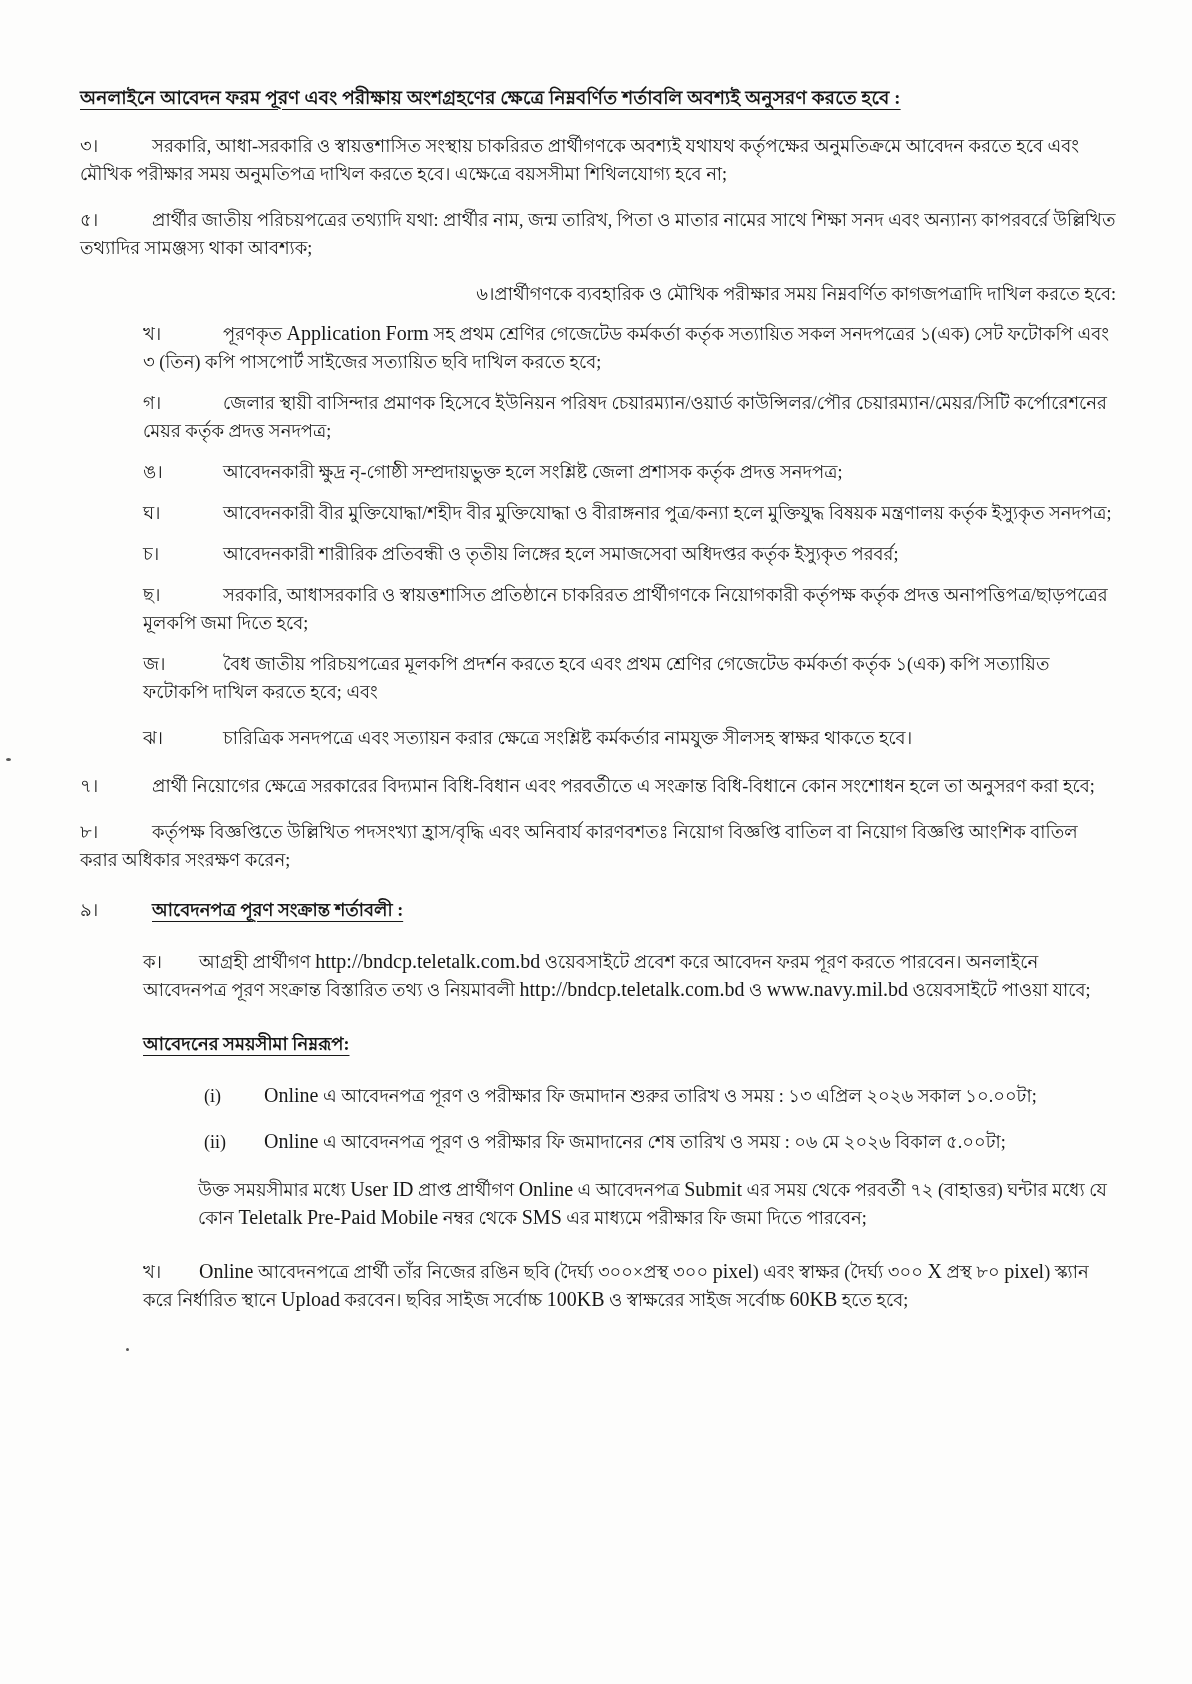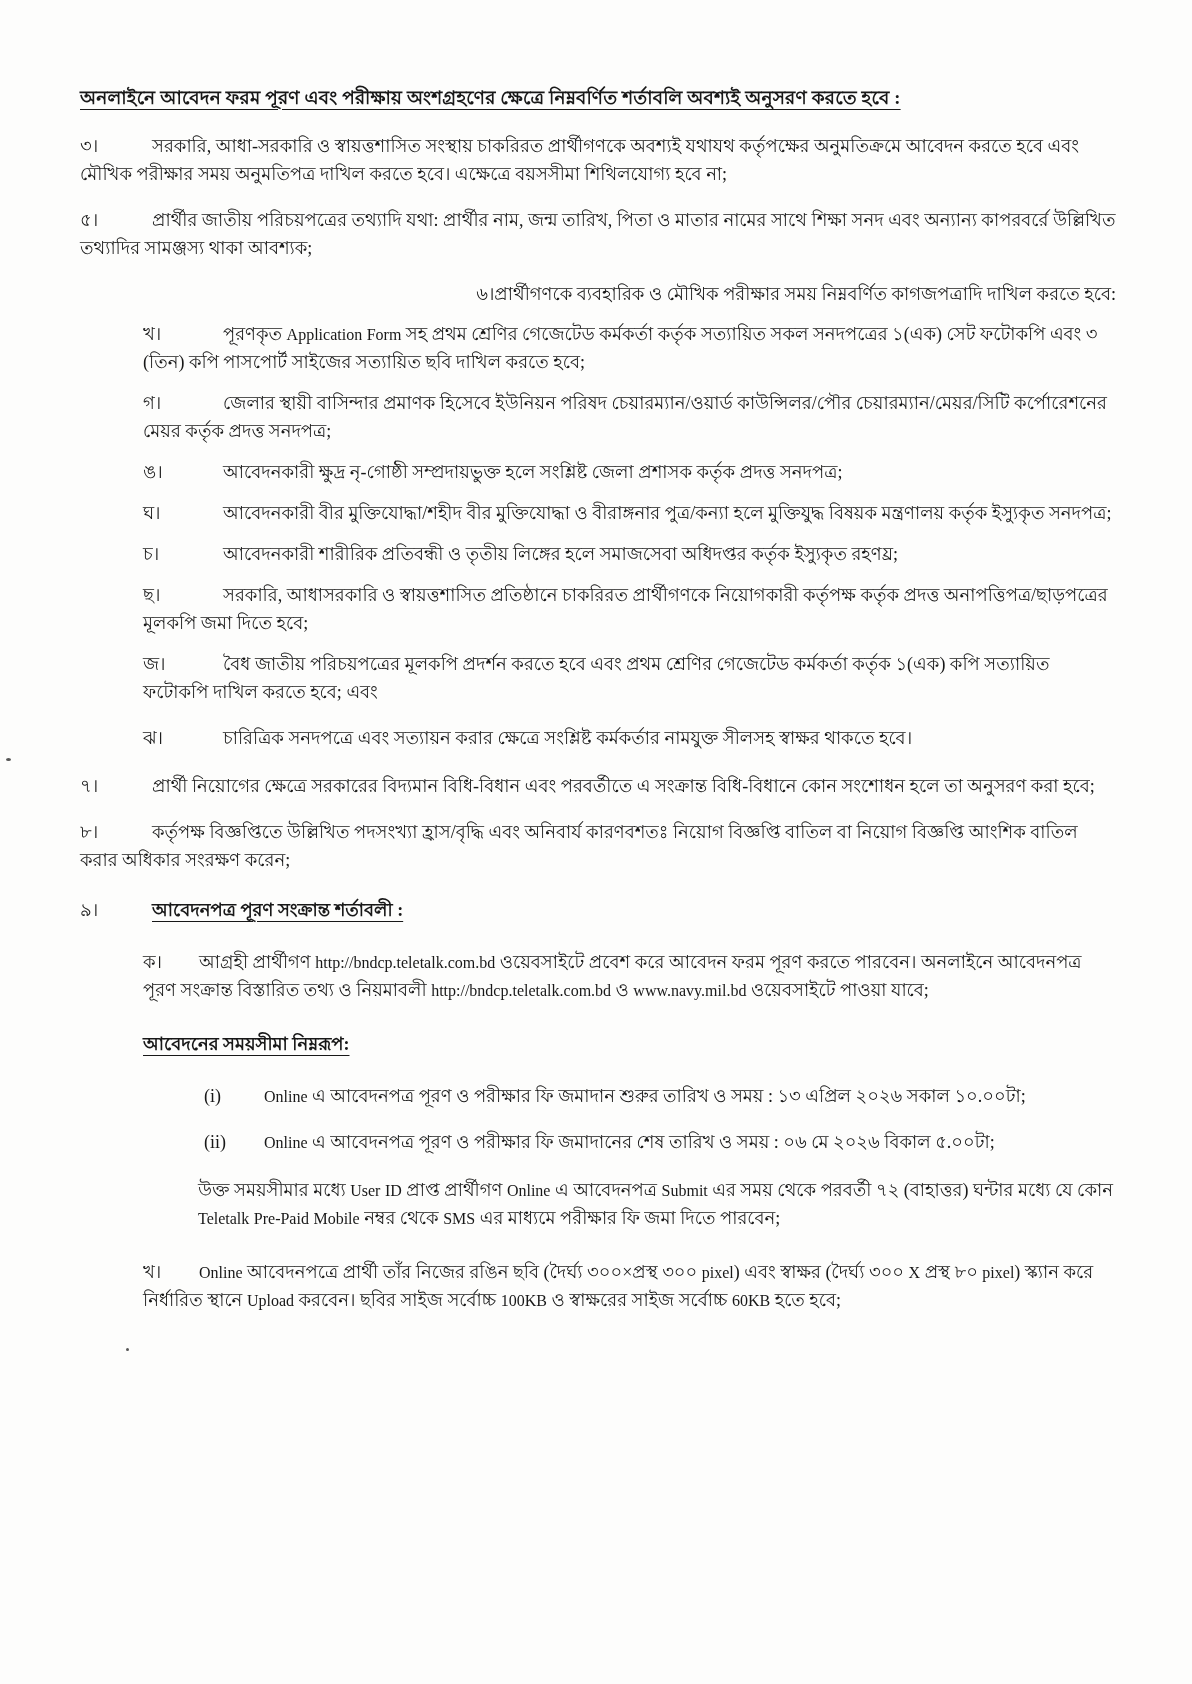--- a/index.html
+++ b/index.html
@@ -37,21 +37,21 @@
   .roman{margin-left:124px;}
   .roman .lbl{width:60px;}
   
   .note{margin-left:118px;}
   
   .subheading{margin-left:63px;}
   .subheading .txt, .bold-u .txt{
     font-weight:bold;text-decoration:underline;text-underline-offset:5px;
   }
   
-  .latin{font-family:"Liberation Serif",serif;font-size:16px;line-height:1;text-align:center;}
+  .latin{font-family:"Liberation Serif",serif;font-size:20px;line-height:1;text-align:center;}
   
   .mb10{margin-bottom:10px!important;}
   .mb12{margin-bottom:12px!important;text-align:right;}
   .mb18{margin-bottom:18px!important;}
   .mb20{margin-bottom:20px!important;}
   .mb22{margin-bottom:22px!important;}
   .mb24{margin-bottom:24px!important;}
   .mb26{margin-bottom:26px!important;}
   
   .pagenum{
@@ -69,21 +69,21 @@
 <div class="page-inner">
   <div class="content">
       <div class="block title"><span class="txt">অনলাইনে আবেদন ফরম পূরণ এবং পরীক্ষায় অংশগ্রহণের ক্ষেত্রে নিম্নবর্ণিত শর্তাবলি অবশ্যই অনুসরণ করতে হবে :</span></div>
       <div class="block item mb18"><span class="lbl">৩।</span><span class="txt">সরকারি, আধা-সরকারি ও স্বায়ত্তশাসিত সংস্থায় চাকরিরত প্রার্থীগণকে অবশ্যই যথাযথ কর্তৃপক্ষের অনুমতিক্রমে আবেদন করতে হবে এবং মৌখিক পরীক্ষার সময় অনুমতিপত্র দাখিল করতে হবে। এক্ষেত্রে বয়সসীমা শিথিলযোগ্য হবে না;</span></div>
       <div class="block item mb18"><span class="lbl">৫।</span><span class="txt">প্রার্থীর জাতীয় পরিচয়পত্রের তথ্যাদি যথা: প্রার্থীর নাম, জন্ম তারিখ, পিতা ও মাতার নামের সাথে শিক্ষা সনদ এবং অন্যান্য কাপরবর্রে উল্লিখিত তথ্যাদির সামঞ্জস্য থাকা আবশ্যক;</span></div>
       <div class="block item mb12"><span class="lbl">৬।</span><span class="txt">প্রার্থীগণকে ব্যবহারিক ও মৌখিক পরীক্ষার সময় নিম্নবর্ণিত কাগজপত্রাদি দাখিল করতে হবে:</span></div>
       <div class="block sub"><span class="lbl">খ।</span><span class="txt">পূরণকৃত <span class="latin">Application</span> <span class="latin">Form</span> সহ প্রথম শ্রেণির গেজেটেড কর্মকর্তা কর্তৃক সত্যায়িত সকল সনদপত্রের ১(এক) সেট ফটোকপি এবং ৩ (তিন) কপি পাসপোর্ট সাইজের সত্যায়িত ছবি দাখিল করতে হবে;</span></div>
       <div class="block sub"><span class="lbl">গ।</span><span class="txt">জেলার স্থায়ী বাসিন্দার প্রমাণক হিসেবে ইউনিয়ন পরিষদ চেয়ারম্যান/ওয়ার্ড কাউন্সিলর/পৌর চেয়ারম্যান/মেয়র/সিটি কর্পোরেশনের মেয়র কর্তৃক প্রদত্ত সনদপত্র;</span></div>
       <div class="block sub"><span class="lbl">ঙ।</span><span class="txt">আবেদনকারী ক্ষুদ্র নৃ-গোষ্ঠী সম্প্রদায়ভুক্ত হলে সংশ্লিষ্ট জেলা প্রশাসক কর্তৃক প্রদত্ত সনদপত্র;</span></div>
       <div class="block sub"><span class="lbl">ঘ।</span><span class="txt">আবেদনকারী বীর মুক্তিযোদ্ধা/শহীদ বীর মুক্তিযোদ্ধা ও বীরাঙ্গনার পুত্র/কন্যা হলে মুক্তিযুদ্ধ বিষয়ক মন্ত্রণালয় কর্তৃক ইস্যুকৃত সনদপত্র;</span></div>
-      <div class="block sub"><span class="lbl">চ।</span><span class="txt">আবেদনকারী শারীরিক প্রতিবন্ধী ও তৃতীয় লিঙ্গের হলে সমাজসেবা অধিদপ্তর কর্তৃক ইস্যুকৃত রহণয্র;</span></div>
+      <div class="block sub"><span class="lbl">চ।</span><span class="txt">আবেদনকারী শারীরিক প্রতিবন্ধী ও তৃতীয় লিঙ্গের হলে সমাজসেবা অধিদপ্তর কর্তৃক ইস্যুকৃত পরবর্র;</span></div>
       <div class="block sub"><span class="lbl">ছ।</span><span class="txt">সরকারি, আধাসরকারি ও স্বায়ত্তশাসিত প্রতিষ্ঠানে চাকরিরত প্রার্থীগণকে নিয়োগকারী কর্তৃপক্ষ কর্তৃক প্রদত্ত অনাপত্তিপত্র/ছাড়পত্রের মূলকপি জমা দিতে হবে;</span></div>
       <div class="block sub mb18"><span class="lbl">জ।</span><span class="txt">বৈধ জাতীয় পরিচয়পত্রের মূলকপি প্রদর্শন করতে হবে এবং প্রথম শ্রেণির গেজেটেড কর্মকর্তা কর্তৃক ১(এক) কপি সত্যায়িত ফটোকপি দাখিল করতে হবে; এবং</span></div>
       <div class="block sub mb20"><span class="lbl">ঝ।</span><span class="txt">চারিত্রিক সনদপত্রে এবং সত্যায়ন করার ক্ষেত্রে সংশ্লিষ্ট কর্মকর্তার নামযুক্ত সীলসহ স্বাক্ষর থাকতে হবে।</span></div>
       <div class="block item mb18"><span class="lbl">৭।</span><span class="txt">প্রার্থী নিয়োগের ক্ষেত্রে সরকারের বিদ্যমান বিধি-বিধান এবং পরবর্তীতে এ সংক্রান্ত বিধি-বিধানে কোন সংশোধন হলে তা অনুসরণ করা হবে;</span></div>
       <div class="block item mb22"><span class="lbl">৮।</span><span class="txt">কর্তৃপক্ষ বিজ্ঞপ্তিতে উল্লিখিত পদসংখ্যা হ্রাস/বৃদ্ধি এবং অনিবার্য কারণবশতঃ নিয়োগ বিজ্ঞপ্তি বাতিল বা নিয়োগ বিজ্ঞপ্তি আংশিক বাতিল করার অধিকার সংরক্ষণ করেন;</span></div>
       <div class="block item bold-u mb24"><span class="lbl">৯।</span><span class="txt">আবেদনপত্র পূরণ সংক্রান্ত শর্তাবলী :</span></div>
       <div class="block sub9 mb26"><span class="lbl">ক।</span><span class="txt">আগ্রহী প্রার্থীগণ <span class="latin">http://bndcp.teletalk.com.bd</span> ওয়েবসাইটে প্রবেশ করে আবেদন ফরম পূরণ করতে পারবেন। অনলাইনে আবেদনপত্র পূরণ সংক্রান্ত বিস্তারিত তথ্য ও নিয়মাবলী <span class="latin">http://bndcp.teletalk.com.bd</span> ও <span class="latin">www.navy.mil.bd</span> ওয়েবসাইটে পাওয়া যাবে;</span></div>
       <div class="block subheading mb24"><span class="txt">আবেদনের সময়সীমা নিম্নরূপ:</span></div>
       <div class="block roman mb18"><span class="lbl">(i)</span><span class="txt"><span class="latin">Online</span> এ আবেদনপত্র পূরণ ও পরীক্ষার ফি জমাদান শুরুর তারিখ ও সময় : ১৩ এপ্রিল ২০২৬ সকাল ১০.০০টা;</span></div>
       <div class="block roman mb20"><span class="lbl">(ii)</span><span class="txt"><span class="latin">Online</span> এ আবেদনপত্র পূরণ ও পরীক্ষার ফি জমাদানের শেষ তারিখ ও সময় : ০৬ মে ২০২৬ বিকাল ৫.০০টা;</span></div>

